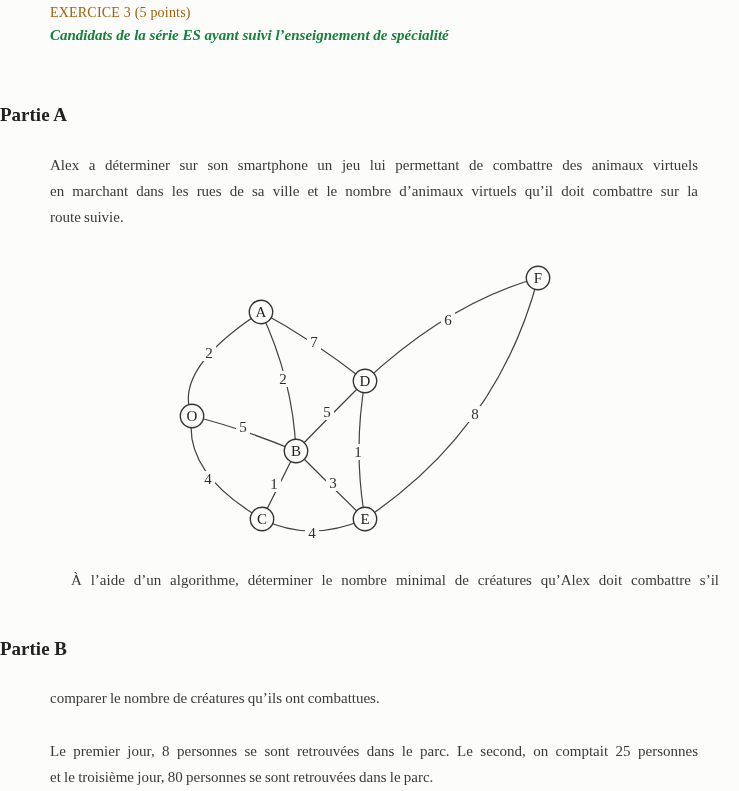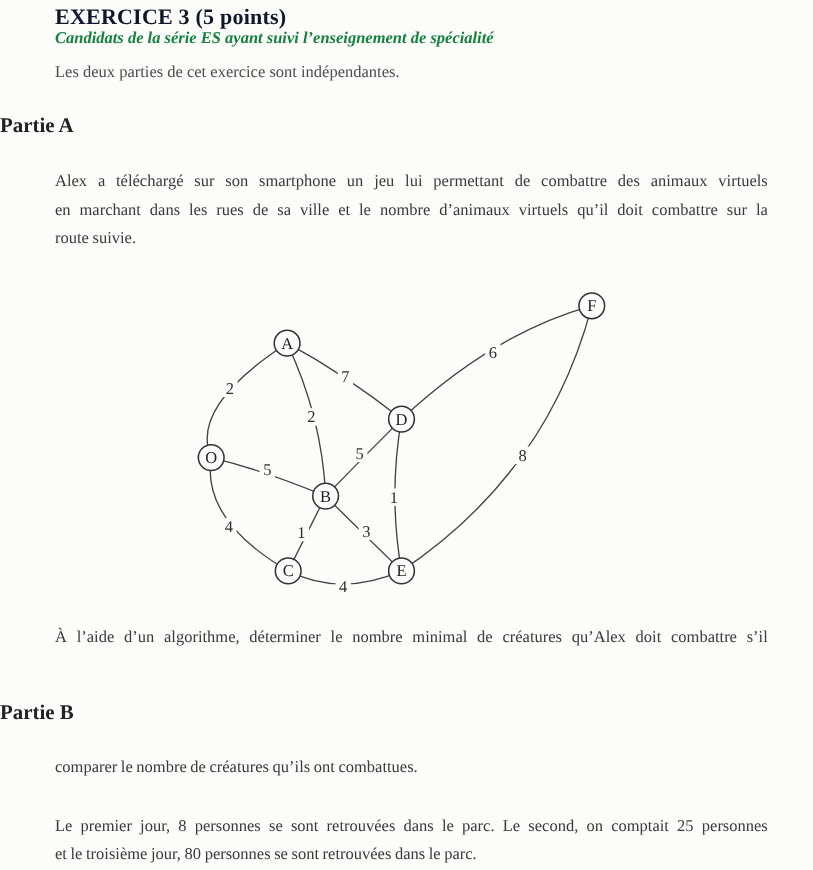--- a/index.html
+++ b/index.html
@@ -9,21 +9,21 @@
     font-family:"Liberation Serif", serif;
     color:#333;
   }
   .page {
     position:relative; width:739px; height:791px;
     background:#fcfcfb; overflow:hidden;
   }
   .abs { position:absolute; }
   .title {
     left:50px; top:5px; width:648px;
-    font-size:20px; font-weight:bold; color:#0f172a;
+    font-size:14px; font-weight:normal; color:#a16207;
     letter-spacing:0.2px;
   }
   .subtitle {
     left:50px; top:27px; width:648px;
     font-size:15px; font-weight:bold; font-style:italic; color:#15803d;
   }
   .intro {
     left:50px; top:58px; width:648px;
     font-size:15px; color:#4d4d4d;
   }
@@ -34,21 +34,21 @@
   }
   #heading-a { top:104px; }
   #heading-b { top:638px; }
   .para {
     left:50px; width:648px;
     font-size:15px; color:#3a3a3a;
     line-height:26px;
     word-spacing:-0.5px;
   }
   #para-a    { top:152px; }
-  #question-a{ top:567px; }
+  #question-a{ top:567px;margin-left:21px; }
   #para-b1   { top:685px; }
   #para-b2   { top:738px; }
   .tline { text-align:justify; text-align-last:justify; height:26px; overflow:visible; }
   .tline.lastline { text-align:left; text-align-last:left; }
   #graph { left:140px; top:250px; width:440px; height:300px; }
   .edge { fill:none; stroke:#404040; stroke-width:1.2px; }
   .wlabel-bg { fill:#fcfcfb; }
   .wlabel {
     font-family:"Liberation Serif", serif; font-size:15px; fill:#2e2e2e;
     text-anchor:middle;
@@ -58,25 +58,24 @@
     font-family:"Liberation Serif", serif; font-size:15px; fill:#222;
     text-anchor:middle;
   }
 </style>
 </head>
 <body>
 
 <div class="page">
   <div class="abs title">EXERCICE 3 (5 points)</div>
   <div class="abs subtitle">Candidats de la série ES ayant suivi l’enseignement de spécialité</div>
-  <div class="abs intro">Les deux parties de cet exercice sont indépendantes.</div>
 
   <div class="abs section-heading" id="heading-a">Partie A</div>
   <div class="abs para" id="para-a">
-      <div class="tline">Alex a téléchargé sur son smartphone un jeu lui permettant de combattre des animaux virtuels</div>
+      <div class="tline">Alex a déterminer sur son smartphone un jeu lui permettant de combattre des animaux virtuels</div>
       <div class="tline">en marchant dans les rues de sa ville et le nombre d’animaux virtuels qu’il doit combattre sur la</div>
       <div class="tline lastline">route suivie.</div>
     </div>
 
   <svg class="abs" id="graph" viewBox="0 0 440 300">
       <path d="M 52 166 Q 32 120 121 62" class="edge"></path>
       <path d="M 121 62 Q 173 90 225 131" class="edge"></path>
       <path d="M 121 62 Q 153 130 156 201" class="edge"></path>
       <path d="M 52 166 Q 98 177 156 201" class="edge"></path>
       <path d="M 156 201 Q 190 166 225 131" class="edge"></path>

